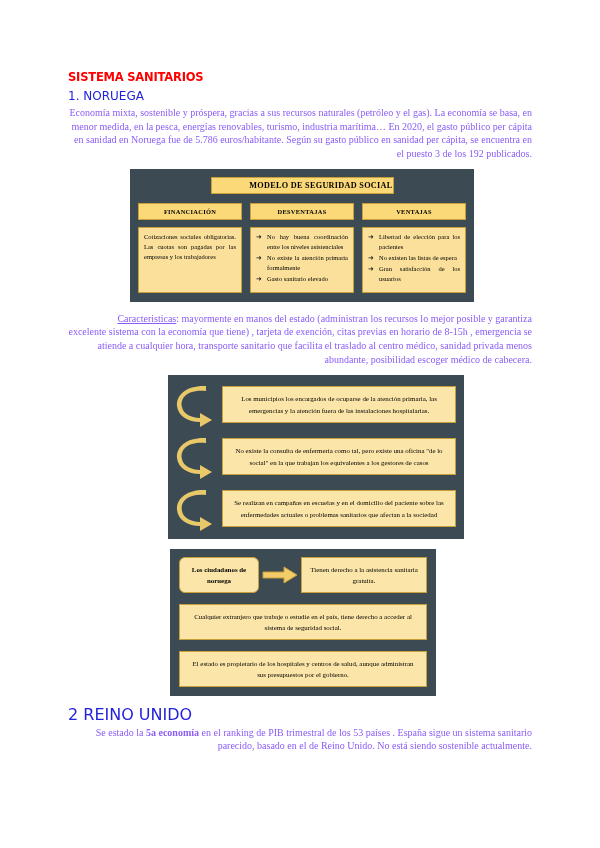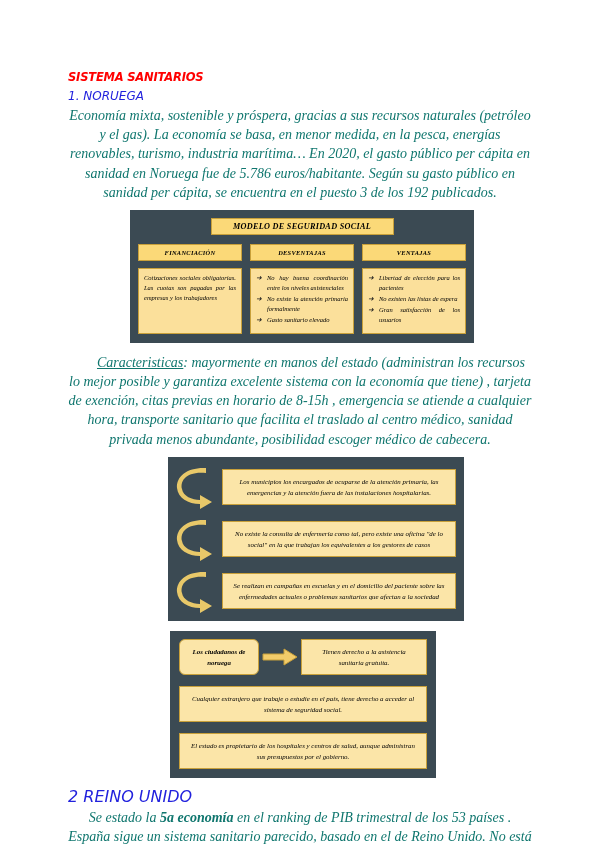--- a/index.html
+++ b/index.html
@@ -14,21 +14,20 @@
     font-family: "Liberation Serif", serif;
     color: #000000;
     overflow: hidden;
   }
   .page {
     position: absolute;
     left: 0; top: 0;
     width: 600px;
     height: 640px;
     background: #ffffff;
-    font-style: italic;
   }
   .content {
     position: absolute;
     left: 68px;
     top: 70px;
     width: 464px;
   }
 
   h1.doc-title {
     font-family: "DejaVu Sans", sans-serif;
@@ -47,43 +46,43 @@
   }
   h2.sub-title-2 {
     font-family: "DejaVu Sans", sans-serif;
     font-size: 16px;
     font-weight: normal;
     color: #2222dd;
     margin: 0 0 2px 0;
   }
   p.body-text {
     font-family: "Liberation Serif", serif;
-    font-size: 14px;
+    font-size: 10px;
     line-height: 1.37;
     margin: 0 0 6px 0;
-    text-align: center;
-    color: #0f766e;
+    text-align: right;
+    color: #8b5cf6;
   }
   .u { text-decoration: underline; margin-left: 22px; }
   .b { font-weight: bold; }
 
   
   .diagram1 {
     background: #3b4a53;
     width: 344px;
     margin: 8px 0 10px 62px;
     padding: 7px 8px 9px 8px;
     box-sizing: border-box;
   }
   .d1-header {
     background: #fbd978;
     border: 1px solid #c8a03a;
     width: 181px;
     margin: 1px auto 9px auto;
-    text-align: center;
+    text-align: right;
     font-family: "Liberation Serif", serif;
     font-size: 8.2px;
     font-weight: bold;
     letter-spacing: 0.3px;
     padding: 3px 0 3px 0;
     color: #000;
   }
   .d1-cols {
     display: flex;
     justify-content: space-between;

